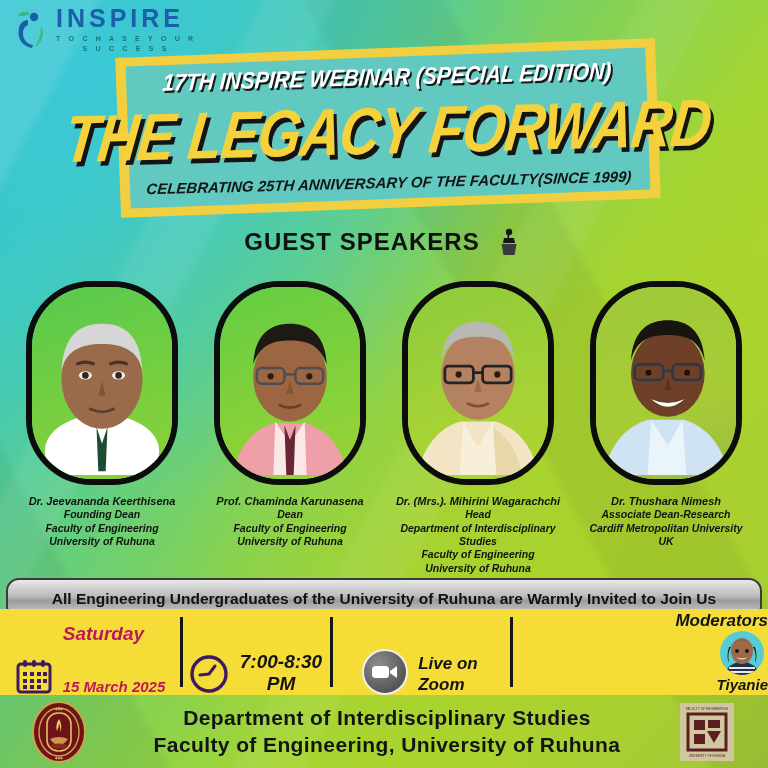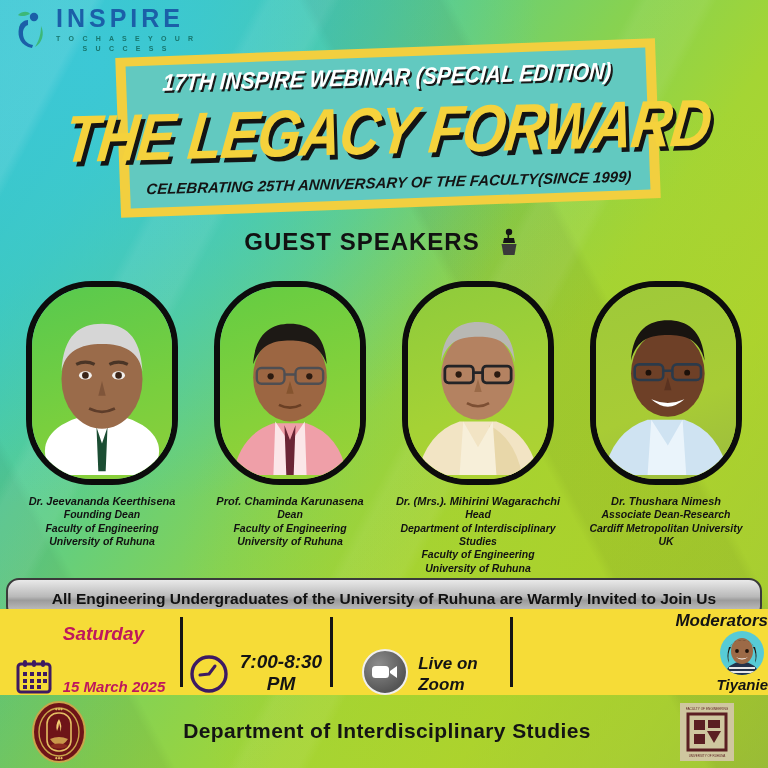--- a/index.html
+++ b/index.html
@@ -344,20 +344,21 @@
     <path d="M20 38 Q29 34 38 38 Q34 44 29 44 Q24 44 20 38Z" fill="#c9974a"></path>
     <ellipse cx="29" cy="45" rx="8" ry="2.6" fill="#8c2b1f"></ellipse>
     <g fill="#e4bf63" font-size="3.4" font-family="'Liberation Sans',sans-serif">
       <text x="29" y="9" text-anchor="middle">◆◆◆</text>
       <text x="29" y="58" text-anchor="middle">◆◆◆</text>
     </g>
   </svg>
 
   <div class="foot-text">
     <div>Department of Interdisciplinary Studies</div>
+    <div>Faculty of Engineering, University of Ruhuna</div>
   </div>
 
   <svg class="eng-logo" viewBox="0 0 54 58">
     <rect x="0" y="0" width="54" height="58" fill="#cfc79f"></rect>
     <text x="27" y="7" text-anchor="middle" font-size="3.2" fill="#5b1f22" font-family="'Liberation Sans',sans-serif">FACULTY OF ENGINEERING</text>
     <rect x="8" y="11" width="38" height="36" fill="none" stroke="#5b1f22" stroke-width="3"></rect>
     <rect x="14" y="17" width="11" height="10" fill="#5b1f22"></rect>
     <rect x="14" y="31" width="11" height="10" fill="#5b1f22"></rect>
     <rect x="28" y="17" width="12" height="8" fill="#5b1f22"></rect>
     <path d="M27 28 L41 28 L34 40Z" fill="#5b1f22"></path>

